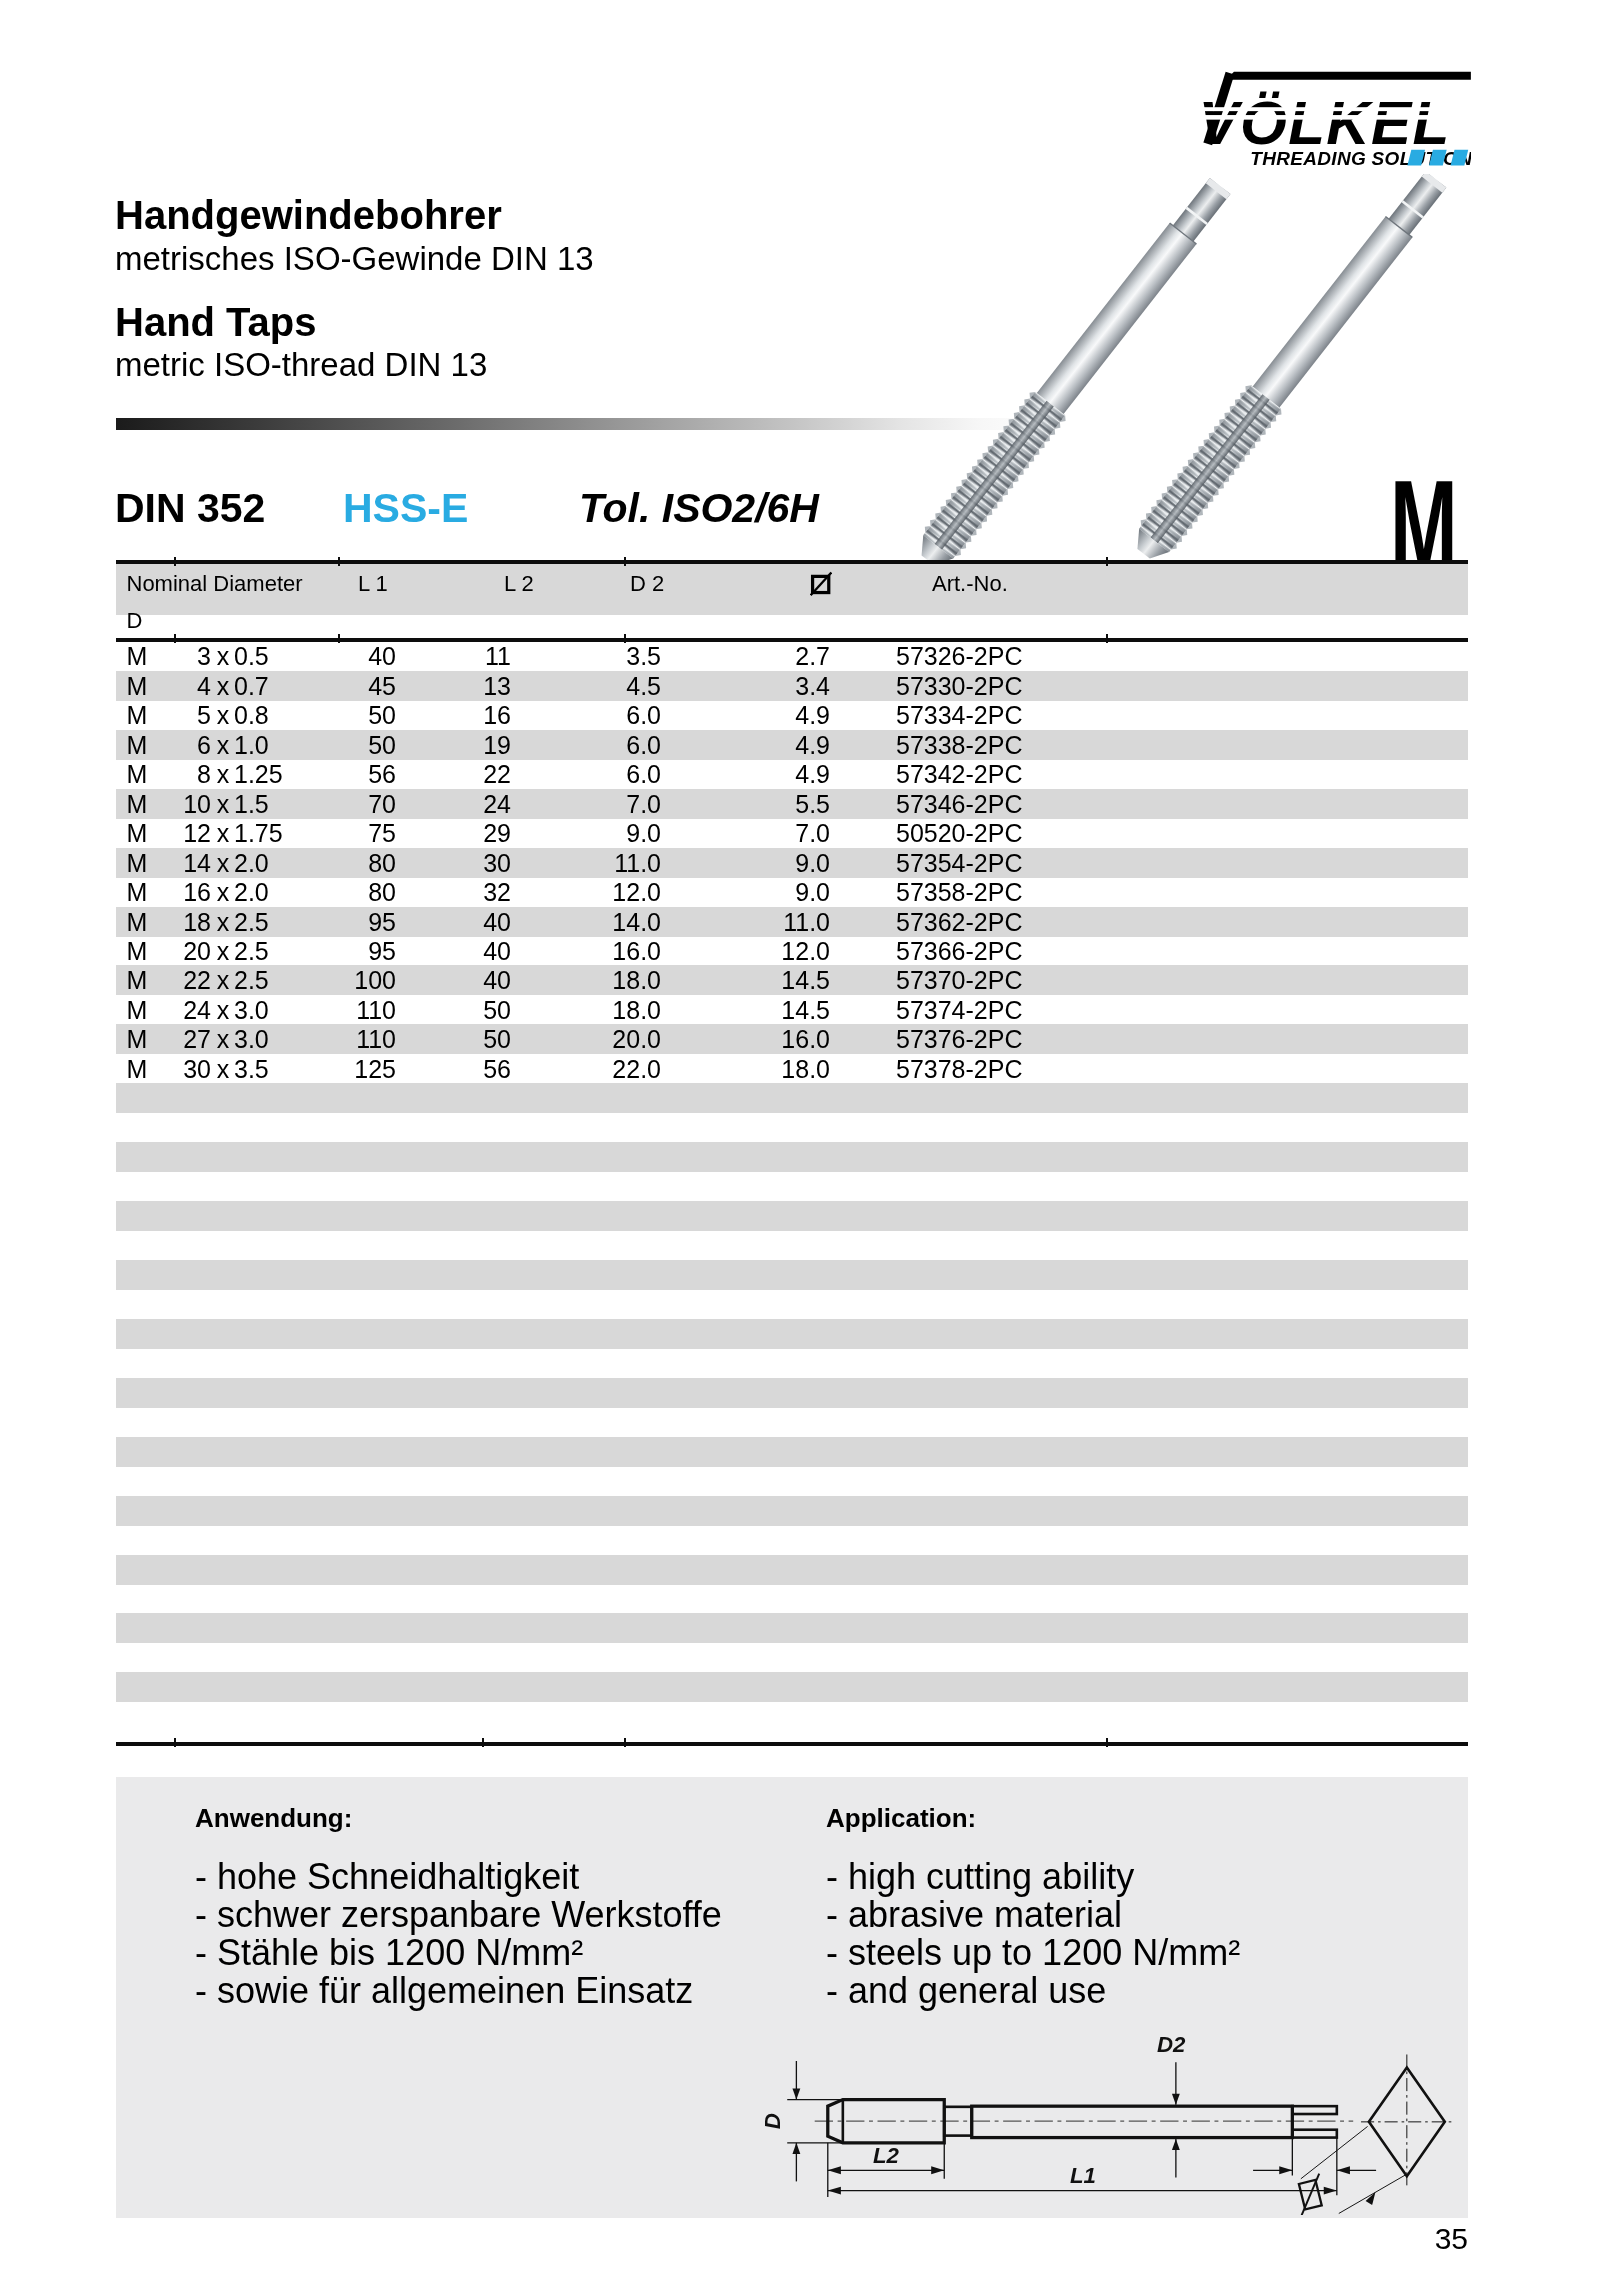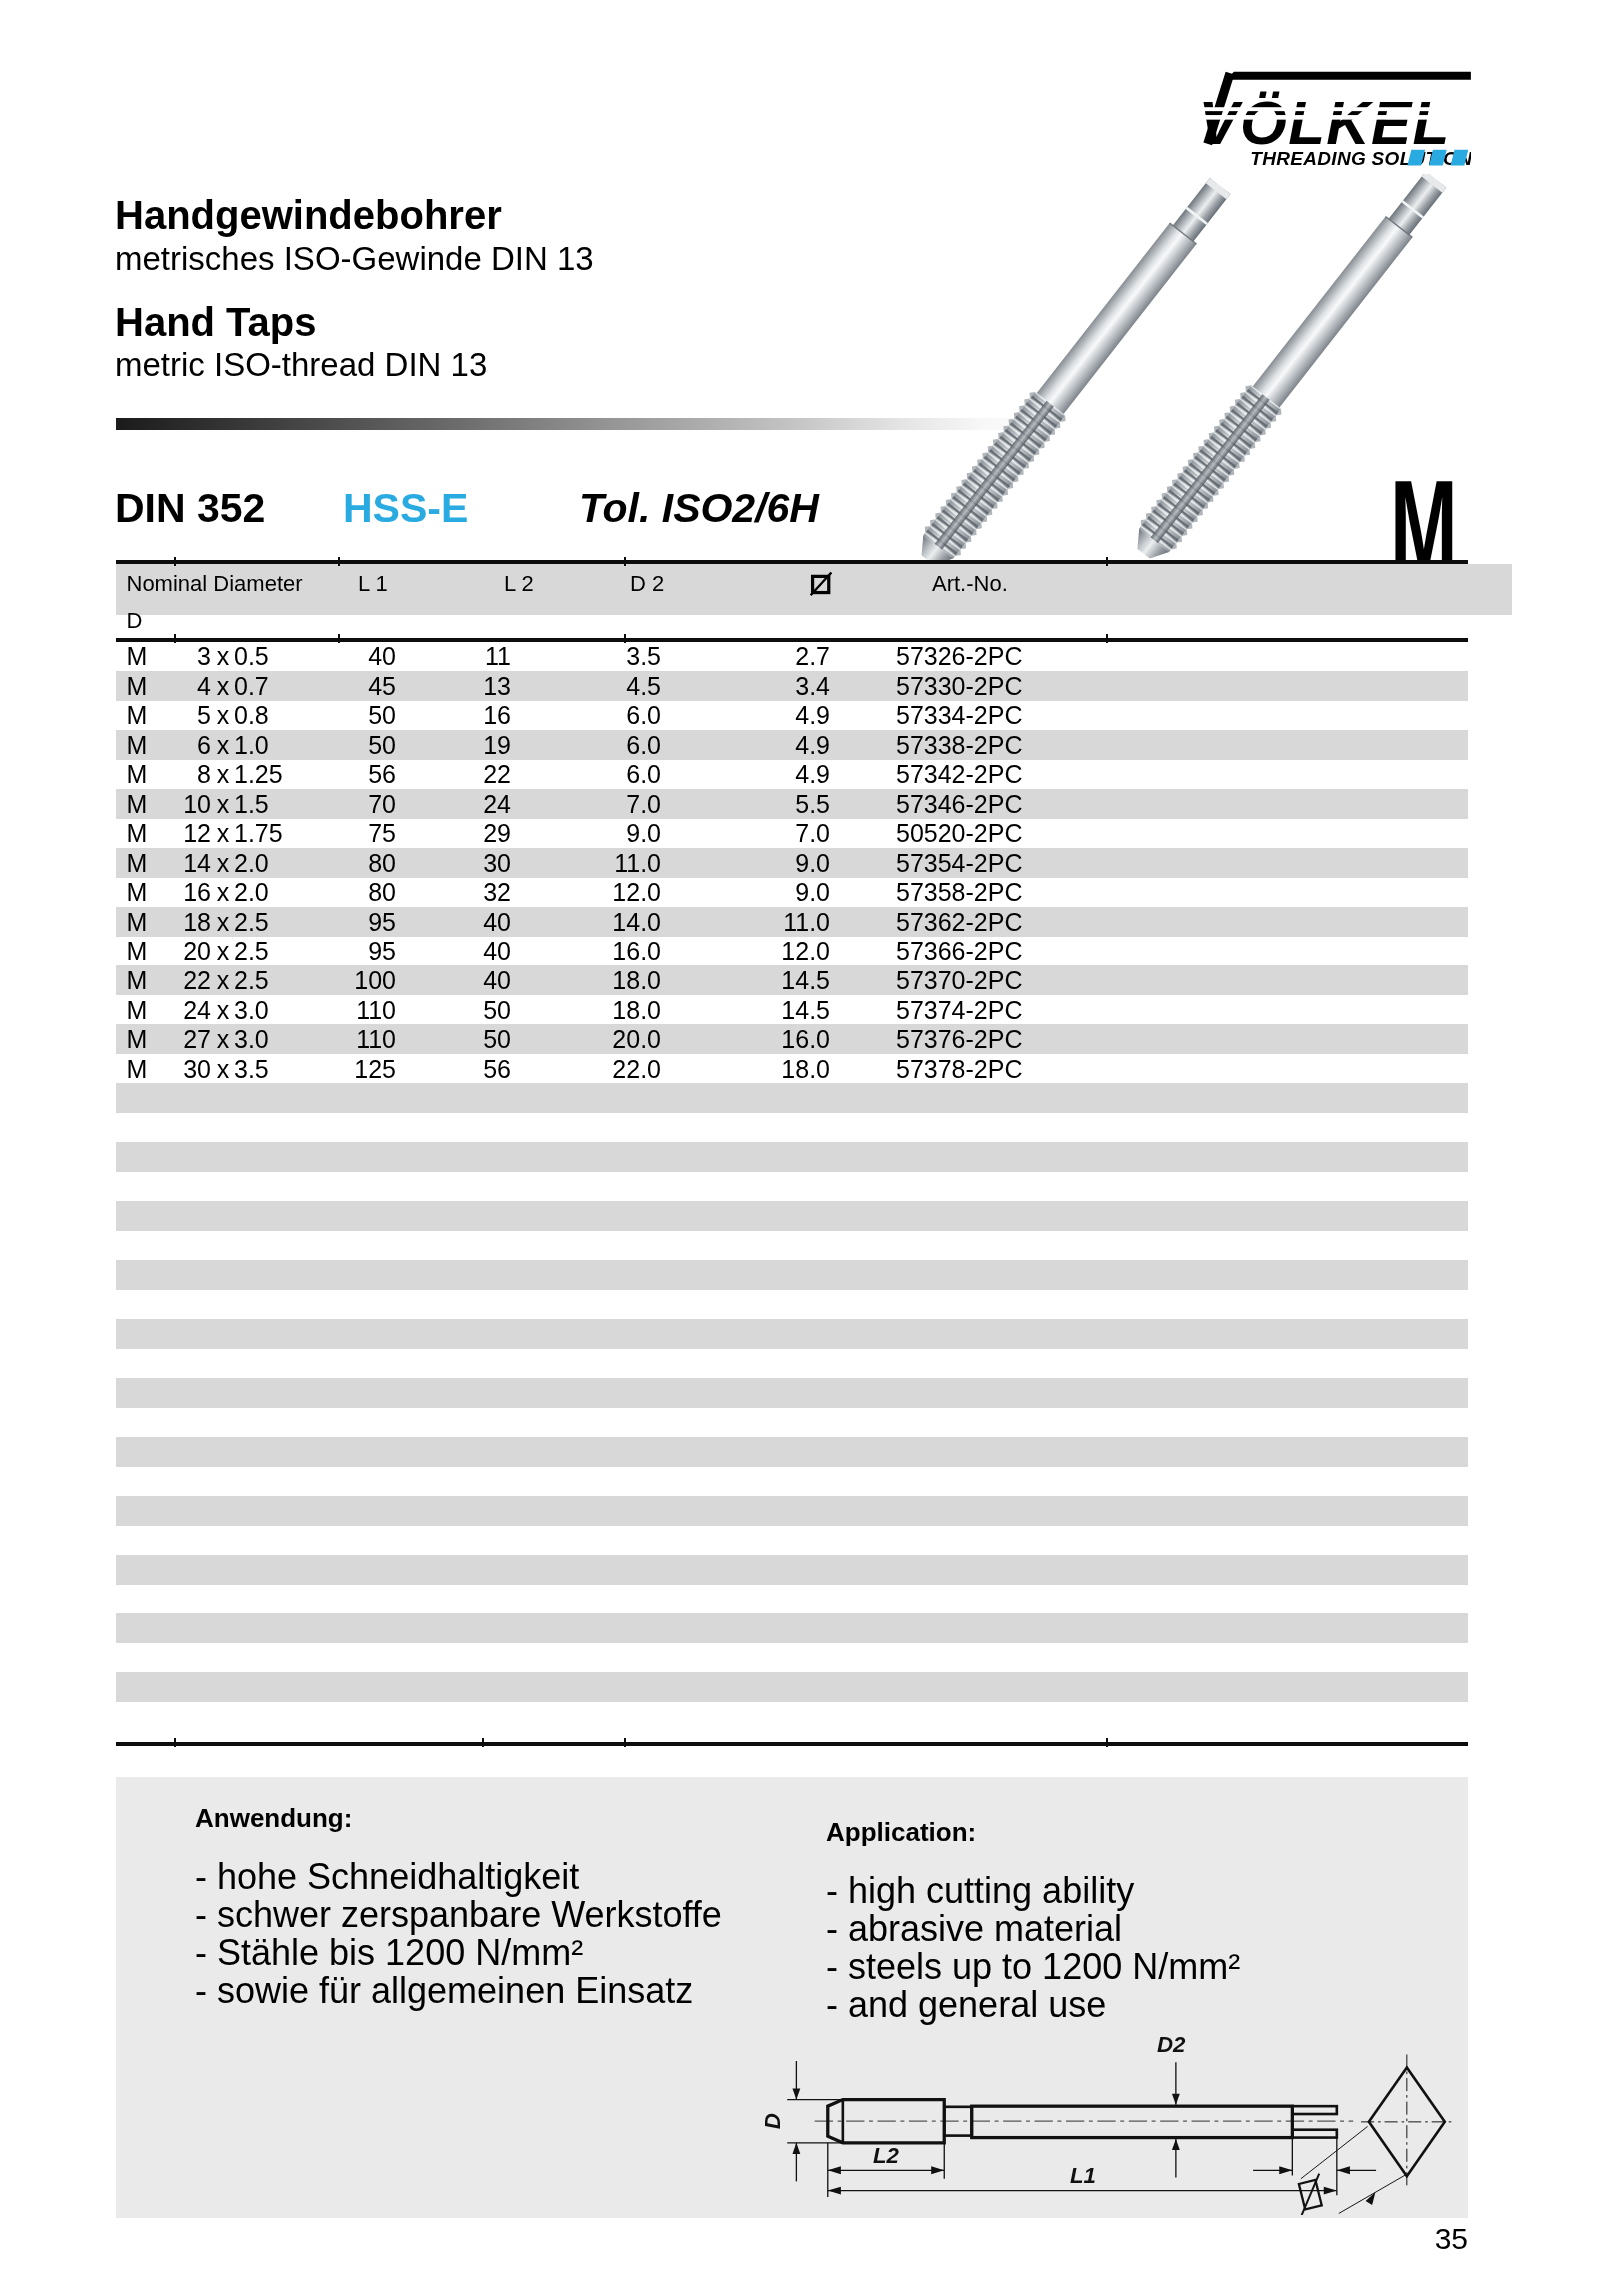--- a/index.html
+++ b/index.html
@@ -13,40 +13,40 @@
   .grad-bar{left:116px;top:418px;width:1352px;height:12.4px;
     background:linear-gradient(to right,#1b1b1b 0%,#3a3a3a 10%,#6b6b6b 25%,
       #9a9a9a 38%,#c4c4c4 50%,#e4e4e4 58%,#f7f7f7 64%,#ffffff 70%,#ffffff 100%);}
   
   .din-row{top:488px;font-weight:bold;font-size:41px;line-height:1;}
   .big-m{left:1390px;top:461px;font-weight:bold;font-size:131px;line-height:1;
     transform:scaleX(0.62);transform-origin:left top;}
   
   .rule{left:116px;width:1352px;height:3.9px;background:#0d0d0d;}
   .tick{width:2px;height:8.5px;background:#0d0d0d;}
-  .thead-bg{left:116px;top:564px;width:1352px;height:51px;background:#d8d8d8;padding-left:44px;}
+  .thead-bg{left:116px;top:564px;width:1352px;height:51px;background:#d8d8d8;}
   .hlbl{position:absolute;font-size:22px;line-height:1;white-space:nowrap;}
   .trow,.erow{position:absolute;left:116px;width:1352px;height:29.5px;}
   .gray{background:#d8d8d8;}
   .trow span{position:absolute;top:2.6px;font-size:25px;line-height:1;white-space:nowrap;}
   .c-m{left:10.5px;width:29.5px;text-align:left;}
   .c-num{left:39px;width:56px;text-align:right;}
   .c-x{left:96px;width:22px;text-align:center;}
   .c-pitch{left:118px;width:72px;text-align:left;}
   .c-l1{left:183px;width:97px;text-align:right;}
   .c-l2{left:301px;width:94px;text-align:right;}
   .c-d2{left:432px;width:113px;text-align:right;}
   .c-drill{left:589px;width:125px;text-align:right;}
   .c-art{left:780px;width:275px;text-align:left;}
   
   .app-box{left:116px;top:1777px;width:1352px;height:441px;background:#eaeaeb;}
   .app-h{position:absolute;top:28px;font-size:26px;font-weight:bold;line-height:1;}
   .app-list{position:absolute;top:81px;font-size:36px;line-height:38px;white-space:pre-line;}
   .app-de{left:79px;}
-  .app-en{left:710px;margin-top:14px;}
+  .app-en{left:710px;}
   
   .pageno{left:1394px;top:2224px;width:74px;text-align:right;font-size:30px;line-height:1;}
   svg text{font-family:"Liberation Sans", sans-serif;}
 </style>
 </head>
 <body>
 
 <svg class="abs" style="left:1188px;top:64px;" width="283" height="108" viewBox="0 0 432 165">
   <polygon points="70,12 432,12 432,24 58,24" fill="#000"></polygon>
   <line x1="64" y1="14" x2="30" y2="122" stroke="#000" stroke-width="14"></line>

